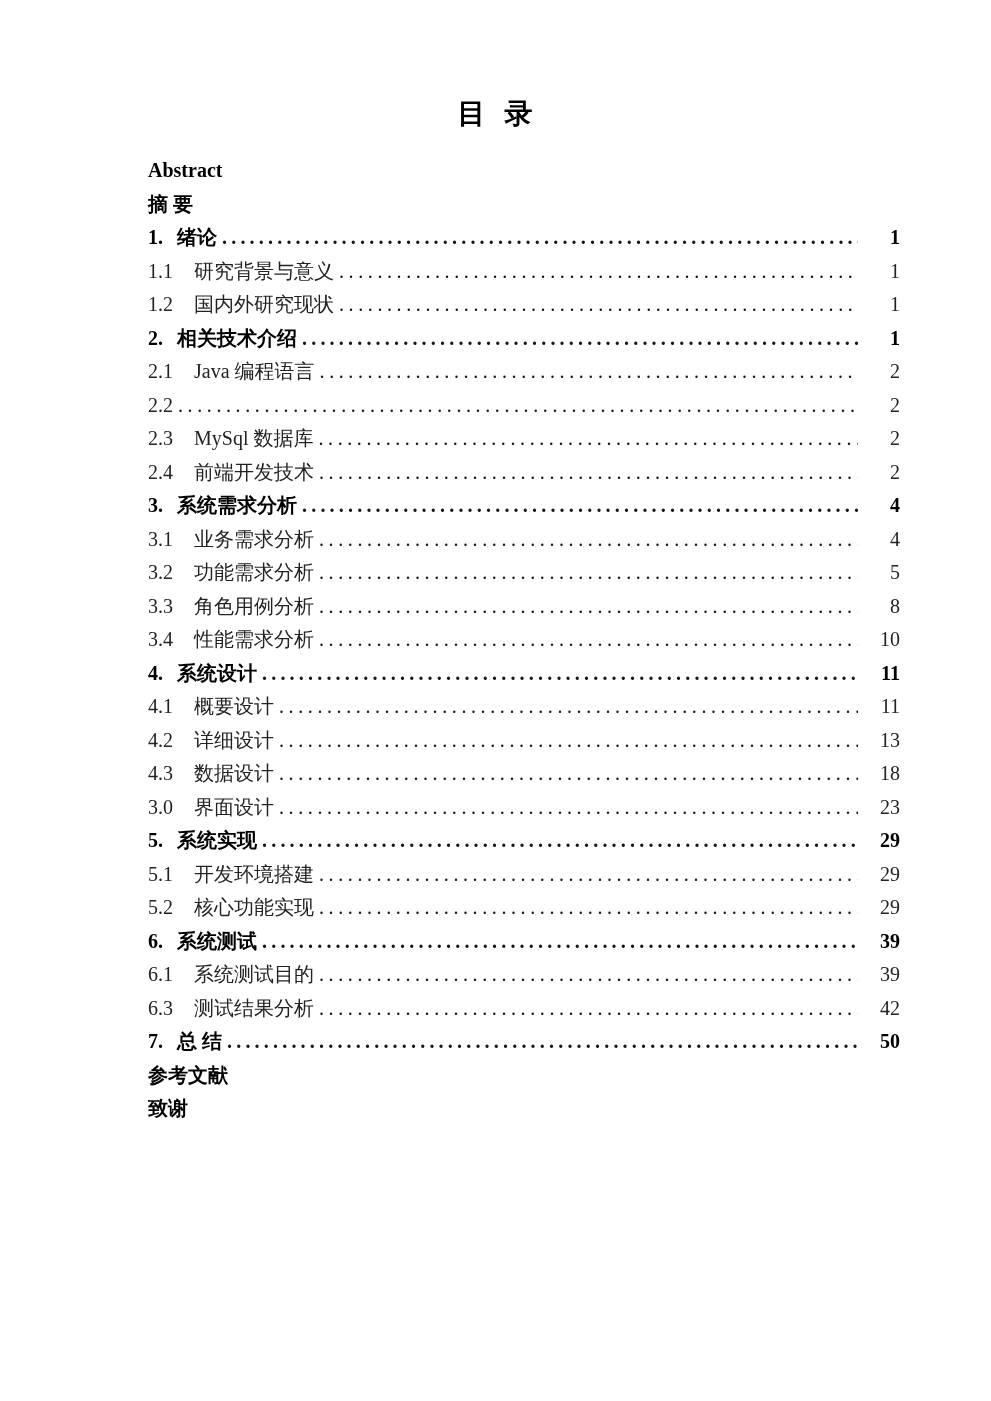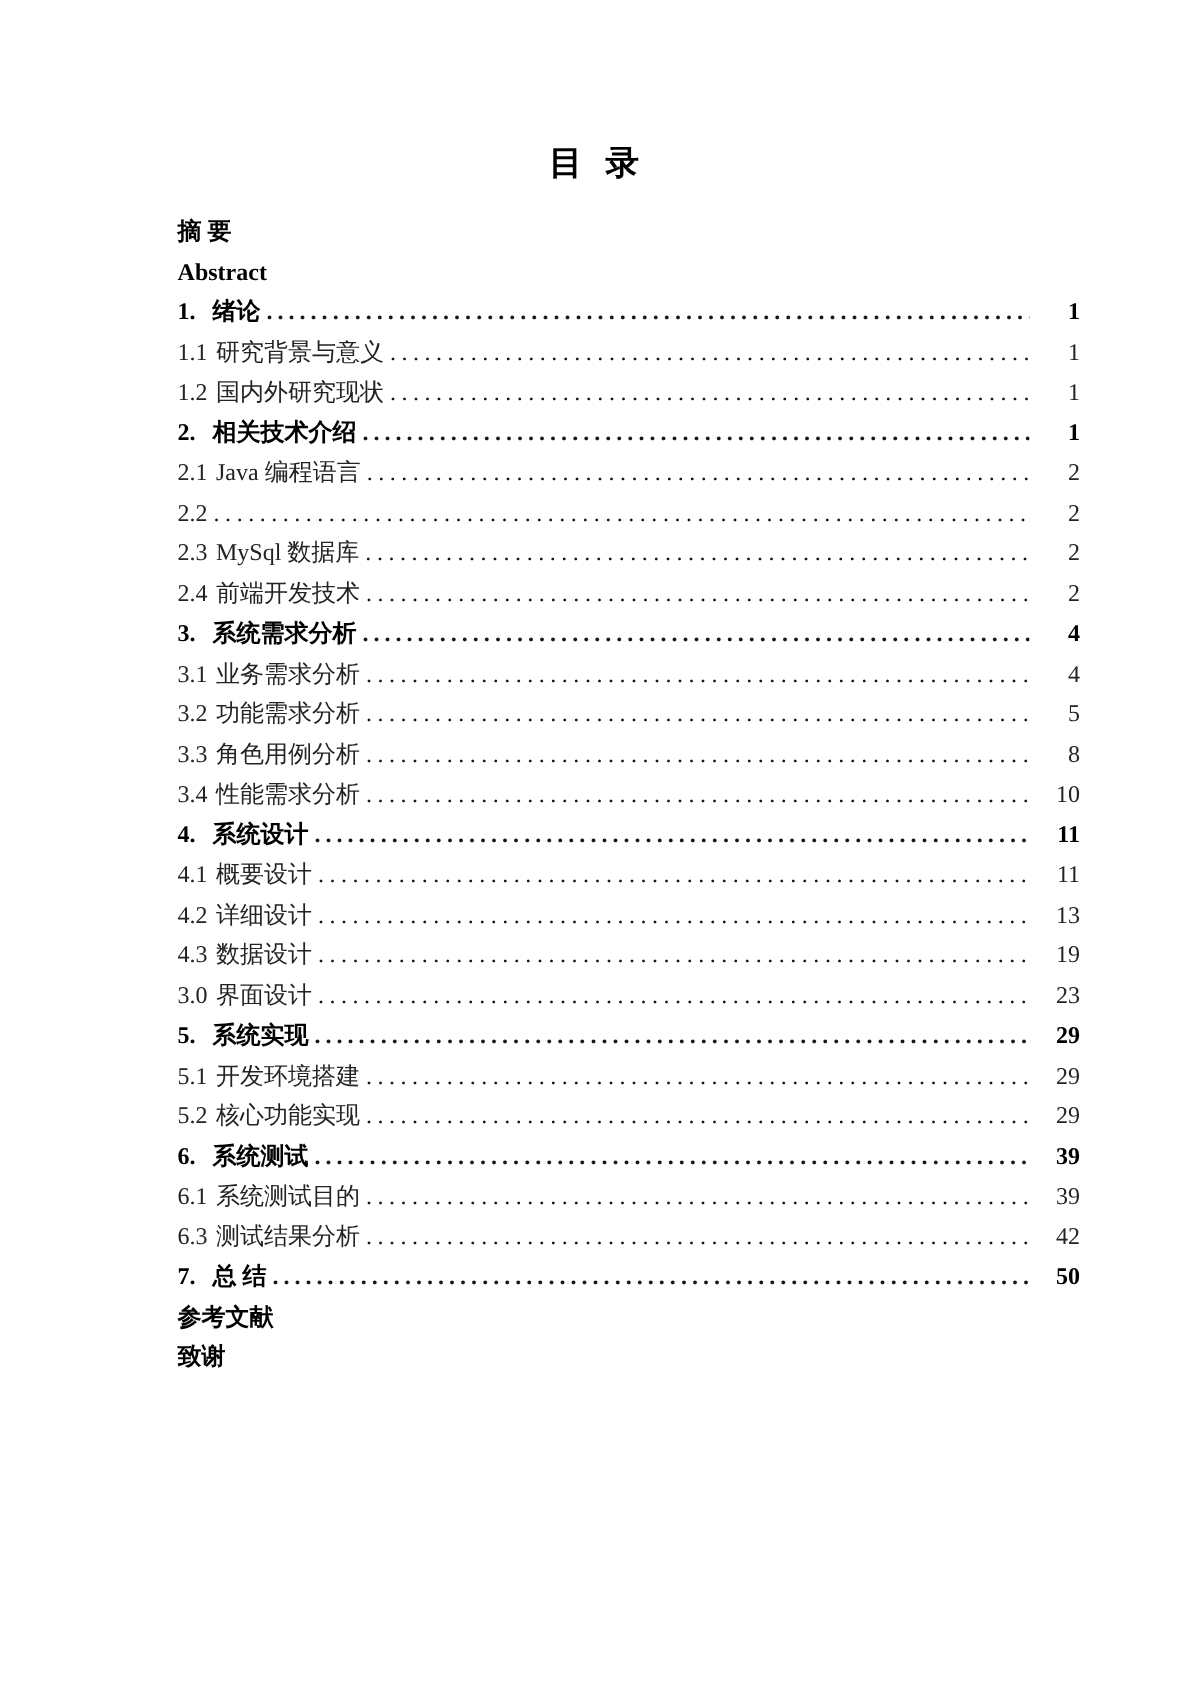--- a/index.html
+++ b/index.html
@@ -12,21 +12,21 @@
     width: 991px;
     height: 1401px;
     margin: 0 auto;
     background: #ffffff;
     font-family: "Liberation Serif", serif;
     overflow: hidden;
     box-sizing: border-box;
   }
   .title {
     margin: 0;
-    padding-top: 115px;
+    padding-top: 92px;
     height: 44px;
     line-height: 44px;
     text-align: center;
     font-size: 28px;
     font-weight: bold;
     color: #000000;
     word-spacing: 10px;
     letter-spacing: 1px;
   }
   .rows {
@@ -42,21 +42,21 @@
     white-space: nowrap;
   }
   .row.bold {
     font-weight: bold;
     color: #000000;
   }
   .num {
     white-space: pre;
   }
   .txt {
-    margin-left: 7px;
+    margin-left: 21px;
     white-space: pre;
   }
   .row.bold .txt {
     margin-left: 14px;
   }
   .num:empty + .txt {
     margin-left: 0;
   }
   .dots {
     flex: 1;
@@ -89,26 +89,26 @@
   }
 </style>
 </head>
 <body>
 
 <div class="page">
   <h1 class="title">目 录</h1>
   <div class="rows" id="rows">
       <div class="row bold nodots">
     <span class="num"></span>
+    <span class="txt">Abstract</span>
+
+  </div>
+      <div class="row bold nodots">
+    <span class="num"></span>
     <span class="txt">摘 要</span>
-
-  </div>
-      <div class="row bold nodots">
-    <span class="num"></span>
-    <span class="txt">Abstract</span>
 
   </div>
       <div class="row bold">
     <span class="num">1.</span>
     <span class="txt">绪论</span>
     <span class="dots"></span>
     <span class="pg">1</span>
   </div>
       <div class="row">
     <span class="num">1.1</span>
@@ -196,21 +196,21 @@
       <div class="row">
     <span class="num">4.2</span>
     <span class="txt">详细设计</span>
     <span class="dots"></span>
     <span class="pg">13</span>
   </div>
       <div class="row">
     <span class="num">4.3</span>
     <span class="txt">数据设计</span>
     <span class="dots"></span>
-    <span class="pg">19</span>
+    <span class="pg">18</span>
   </div>
       <div class="row">
     <span class="num">3.0</span>
     <span class="txt">界面设计</span>
     <span class="dots"></span>
     <span class="pg">23</span>
   </div>
       <div class="row bold">
     <span class="num">5.</span>
     <span class="txt">系统实现</span>

